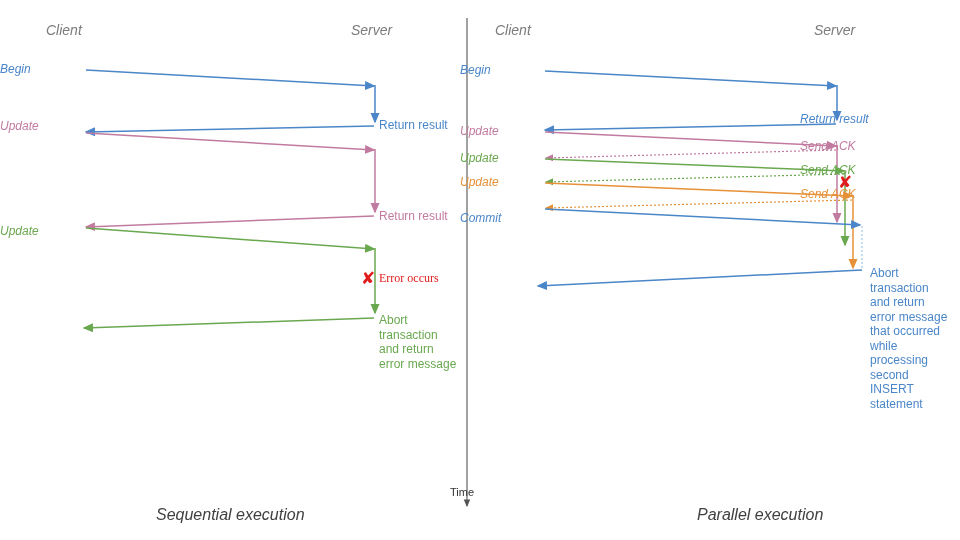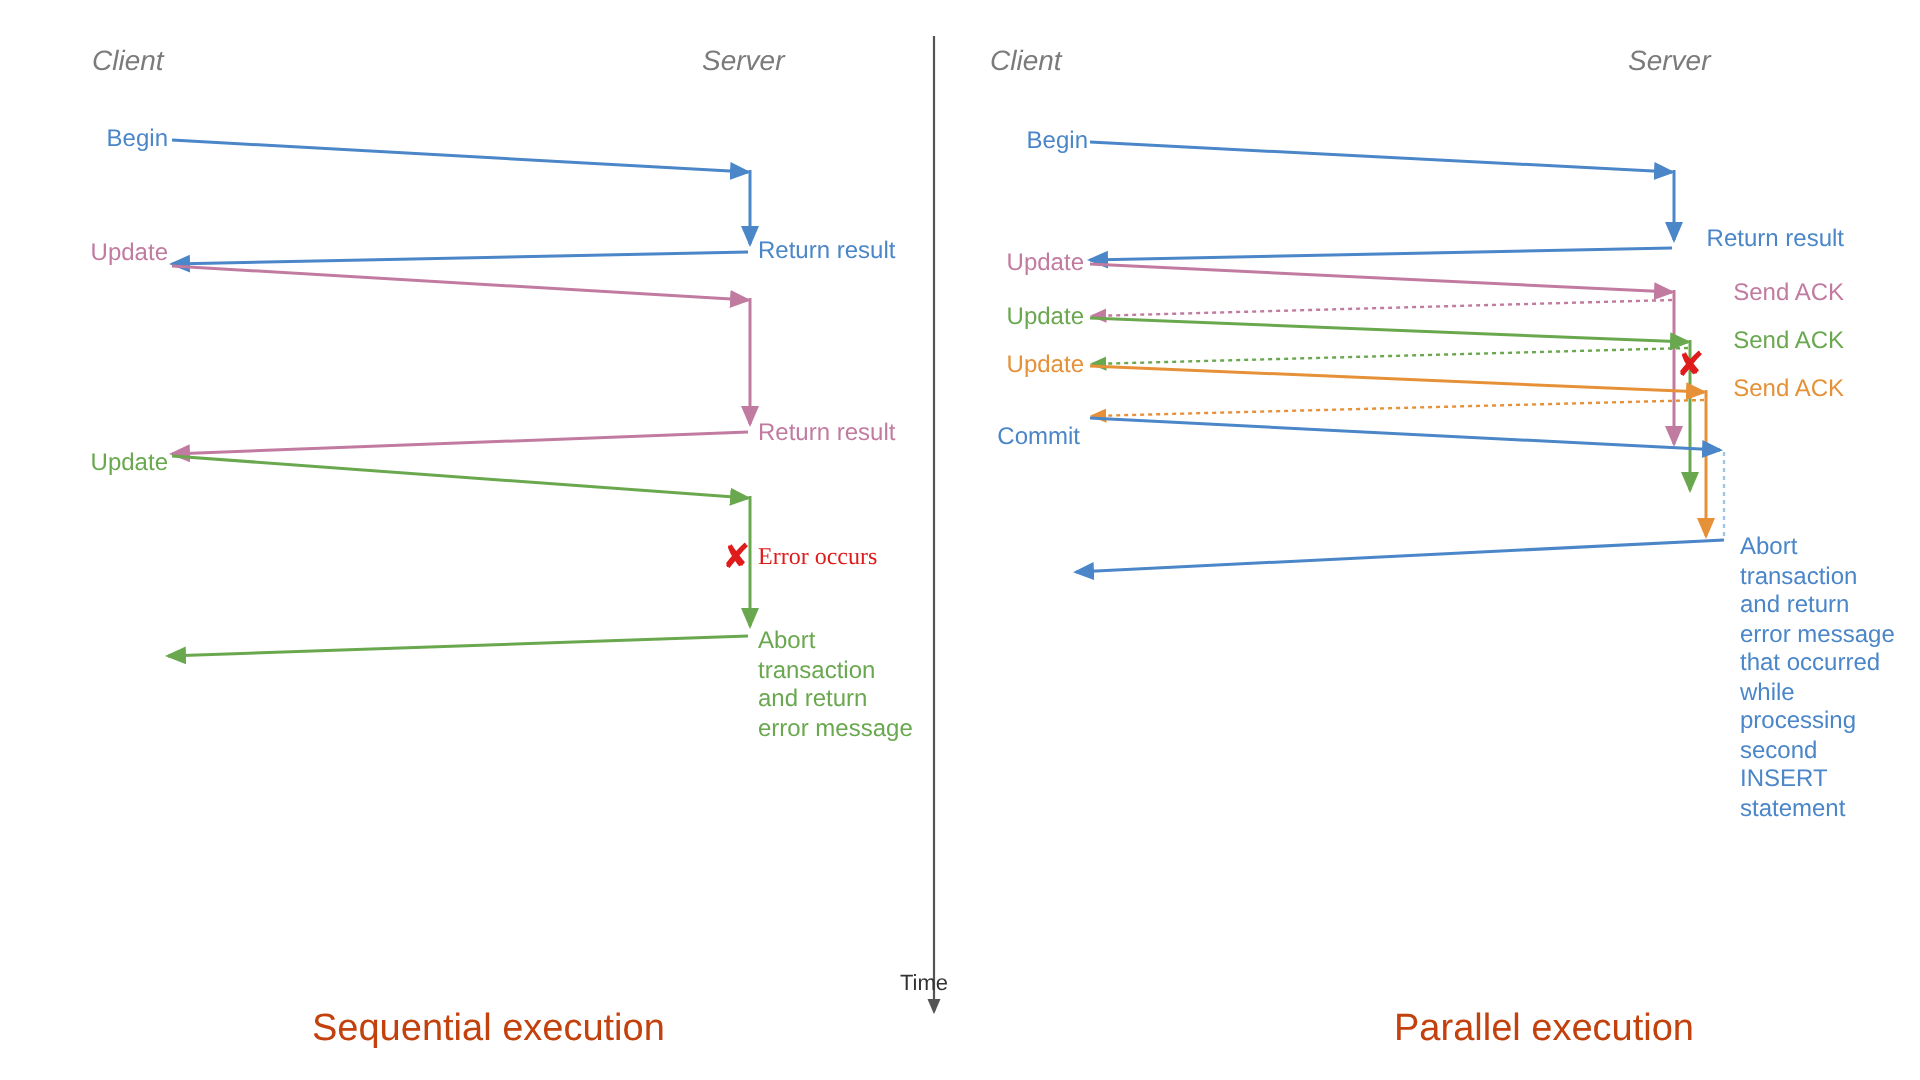--- a/index.html
+++ b/index.html
@@ -2,24 +2,24 @@
 <html><head>
 <meta charset="utf-8">
 <style>
   html,body{margin:0;padding:0;background:#ffffff;}
   body{width:960px;height:540px;overflow:hidden;
        font-family:"Liberation Sans","DejaVu Sans",sans-serif;}
   #stage{position:relative;width:960px;height:540px;background:#fff;}
   svg#wires{position:absolute;inset:0;width:960px;height:540px;}
   .lbl{position:absolute;white-space:pre;line-height:13px;font-size:12px;}
   .hdr{font-style:italic;color:#7b7b7b;font-size:14px;}
-  .cap{color:#c2410c;font-size:19px;}
+  .cap{color:#404040;font-size:16px;font-style:italic;}
   .timelab{color:#333;font-size:11px;}
   .xmark{font-weight:bold;color:#e01b1b;font-size:17px;line-height:17px;}
-  .ra{text-align:right;}
+  .ra{font-style:italic;}
   .multi{line-height:14.5px;}
 </style>
 </head>
 <body>
 
 <div id="stage">
 
   <svg id="wires" viewBox="0 0 960 540">
     <defs>
       <marker id="ah-blue" markerWidth="7" markerHeight="7" refX="6" refY="3" orient="auto">

